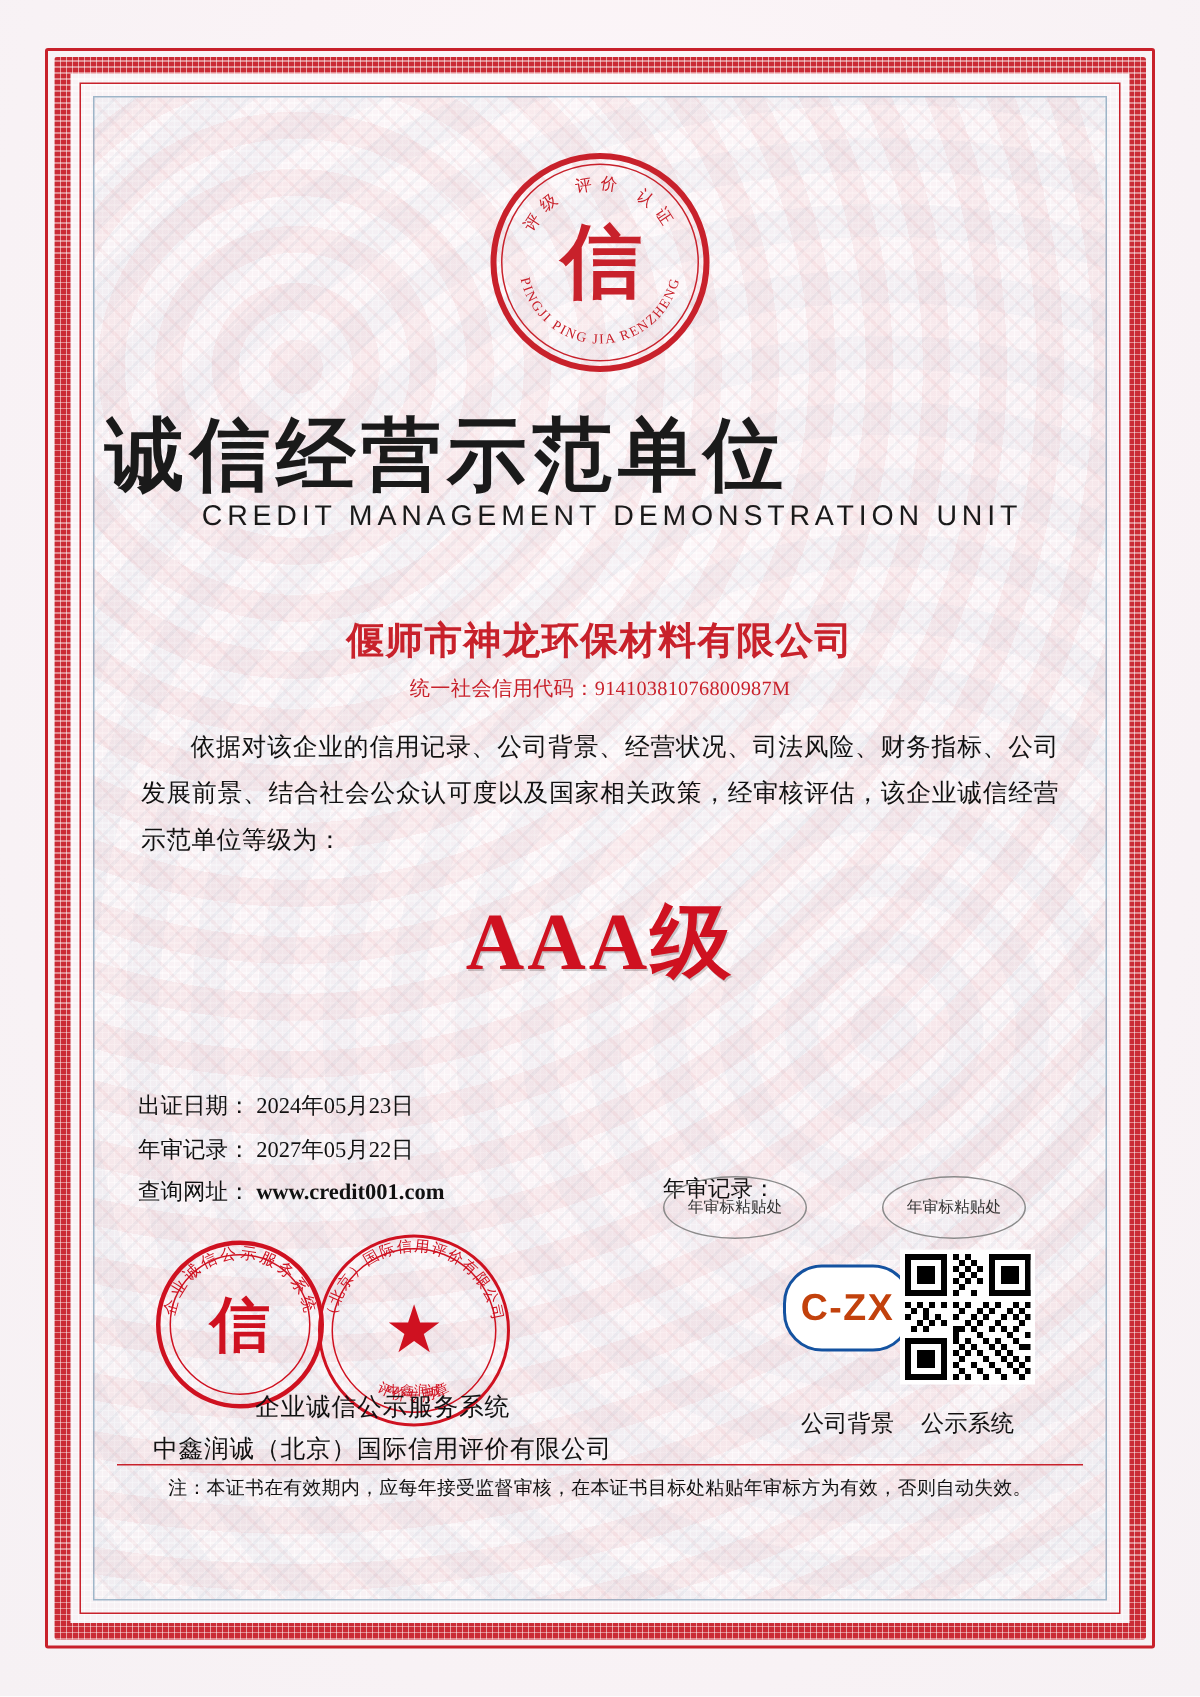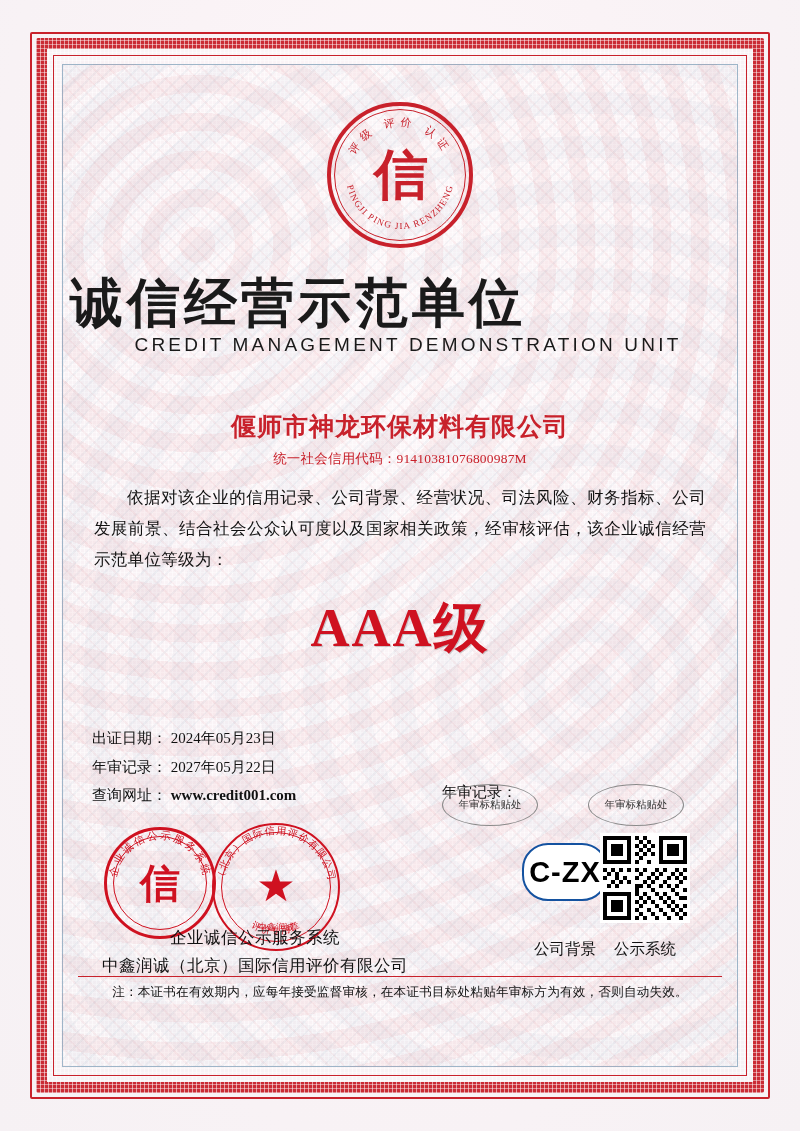--- a/index.html
+++ b/index.html
@@ -209,21 +209,21 @@
     text-align:center; color:#111;
   }
   .captions-left .l1 { font-size:16.5px; letter-spacing:.5px; }
   .captions-left .l2 { font-size:16.5px; letter-spacing:.5px; margin-top:6px; }
 
   .mutual {
     position:absolute; left:452px; top:16px;
     width:86px; height:58px;
     border:2px solid #1452a0; border-radius:26px;
     display:flex; align-items:center; justify-content:center;
-    color:#000000; font-weight:bold; font-size:29px;
+    color:#c2410c; font-weight:bold; font-size:25px;
     font-family:"Liberation Sans", sans-serif;
     letter-spacing:1px;
     background:#ffffff;
   }
   .mutual-caption {
     position:absolute; left:430px; top:112px; width:130px;
     text-align:center; font-size:15.5px; color:#111;
   }
 
   .qr {

